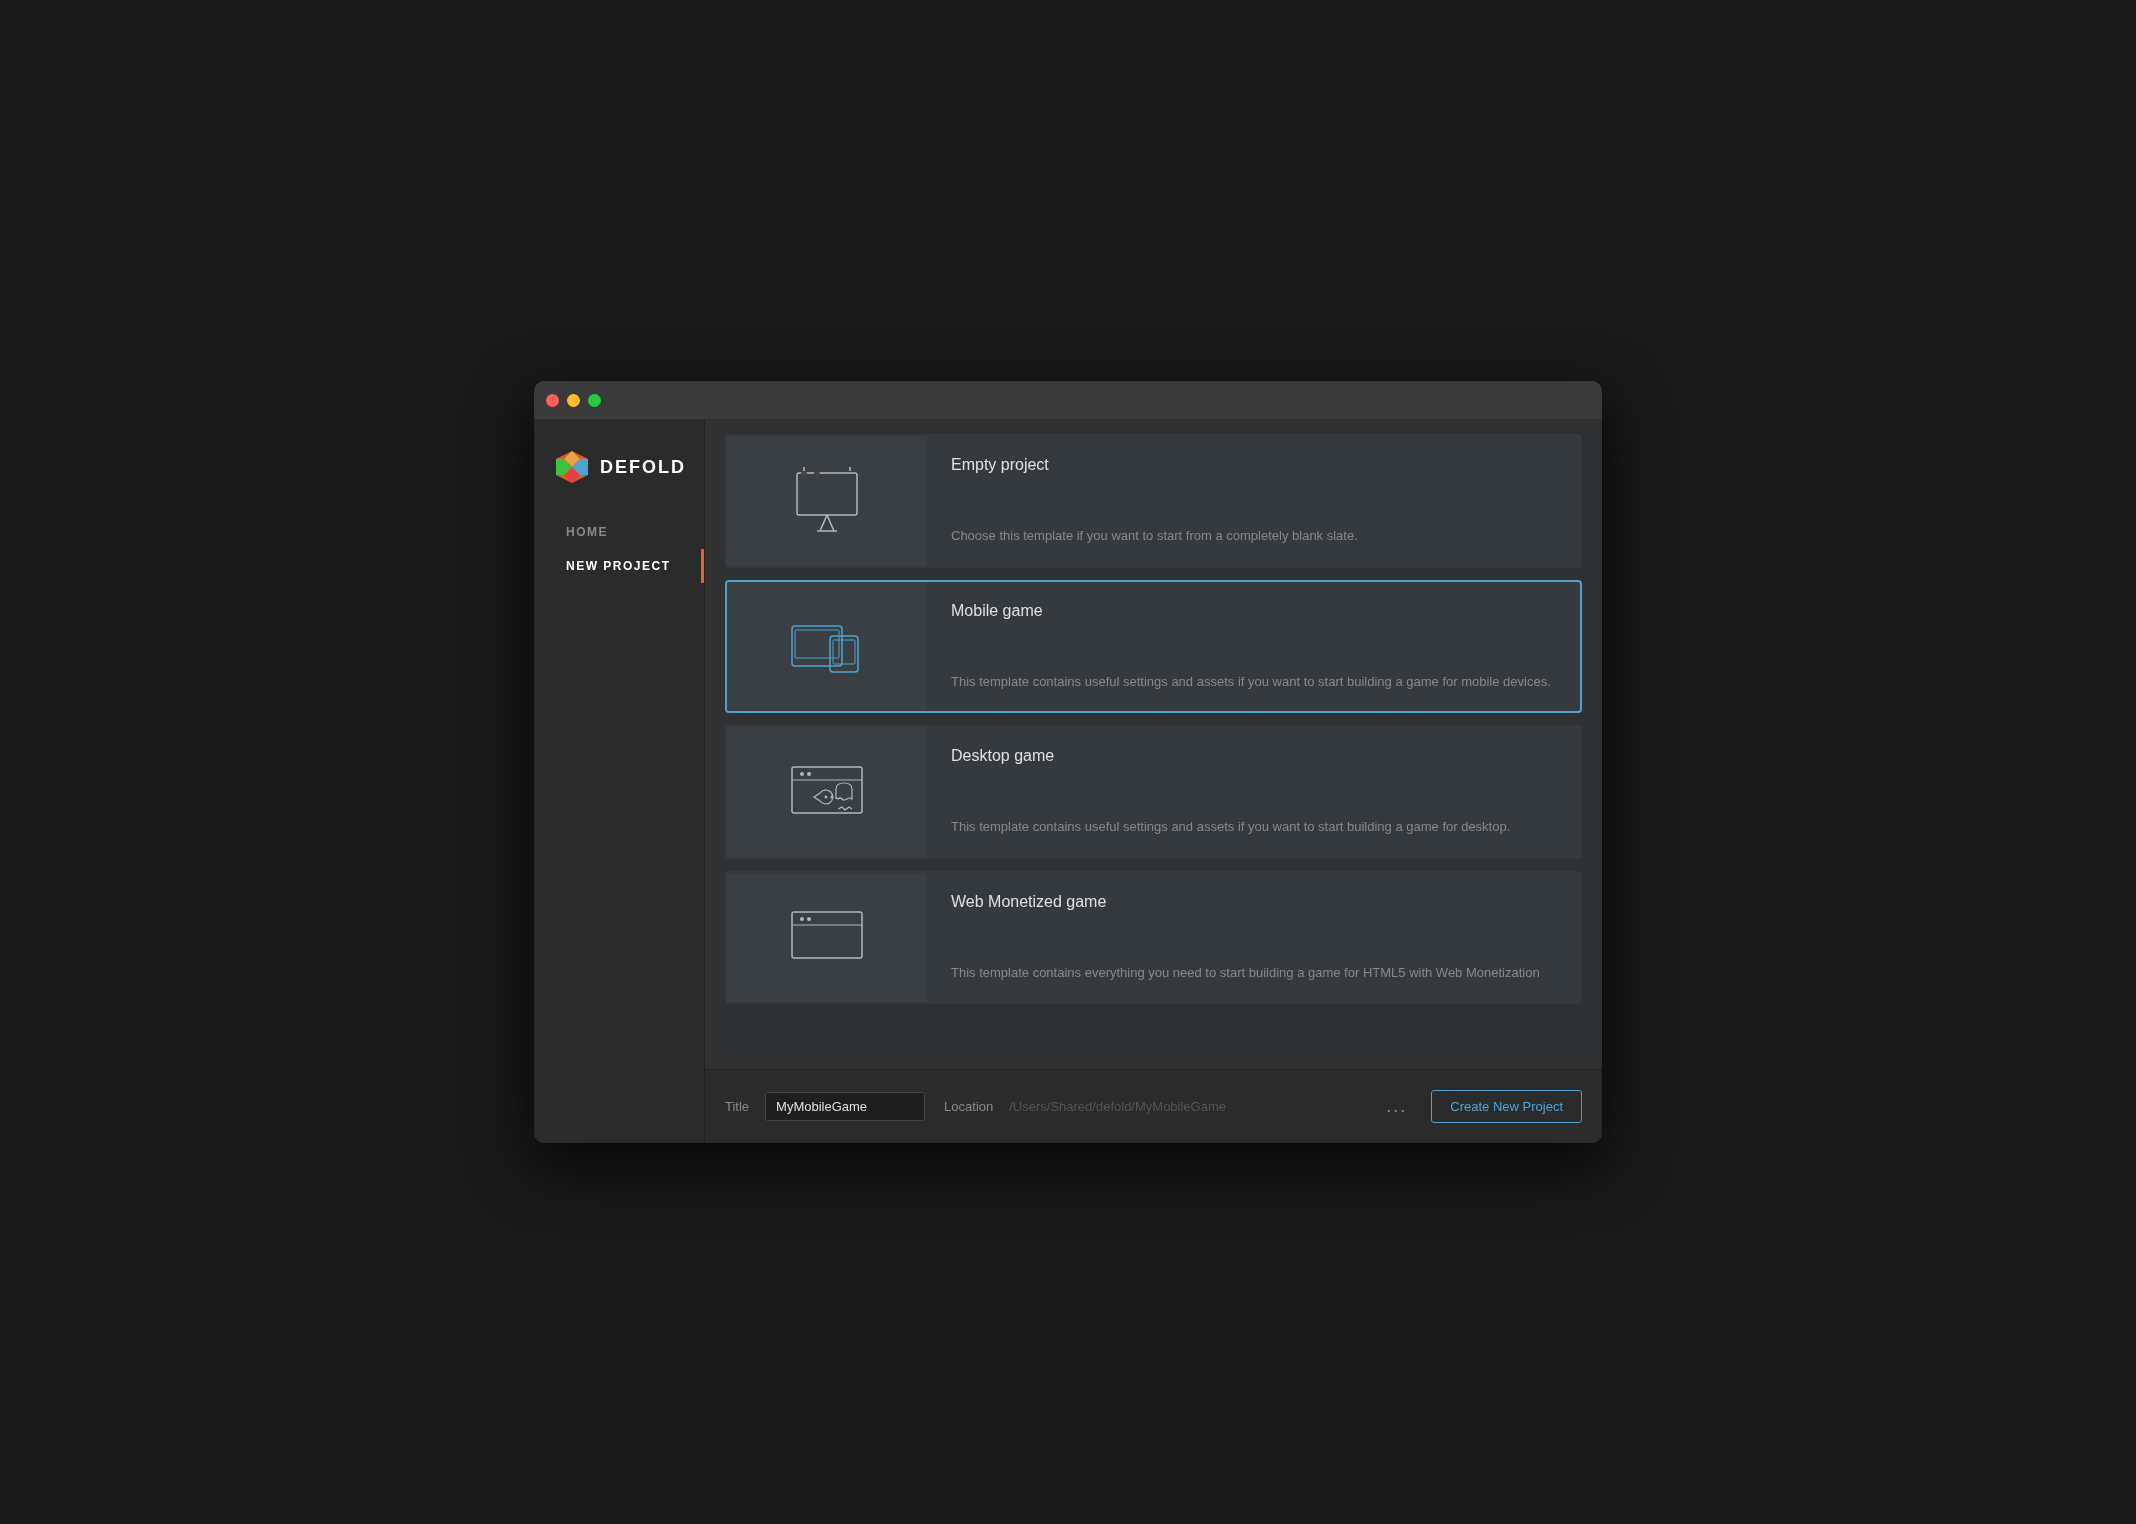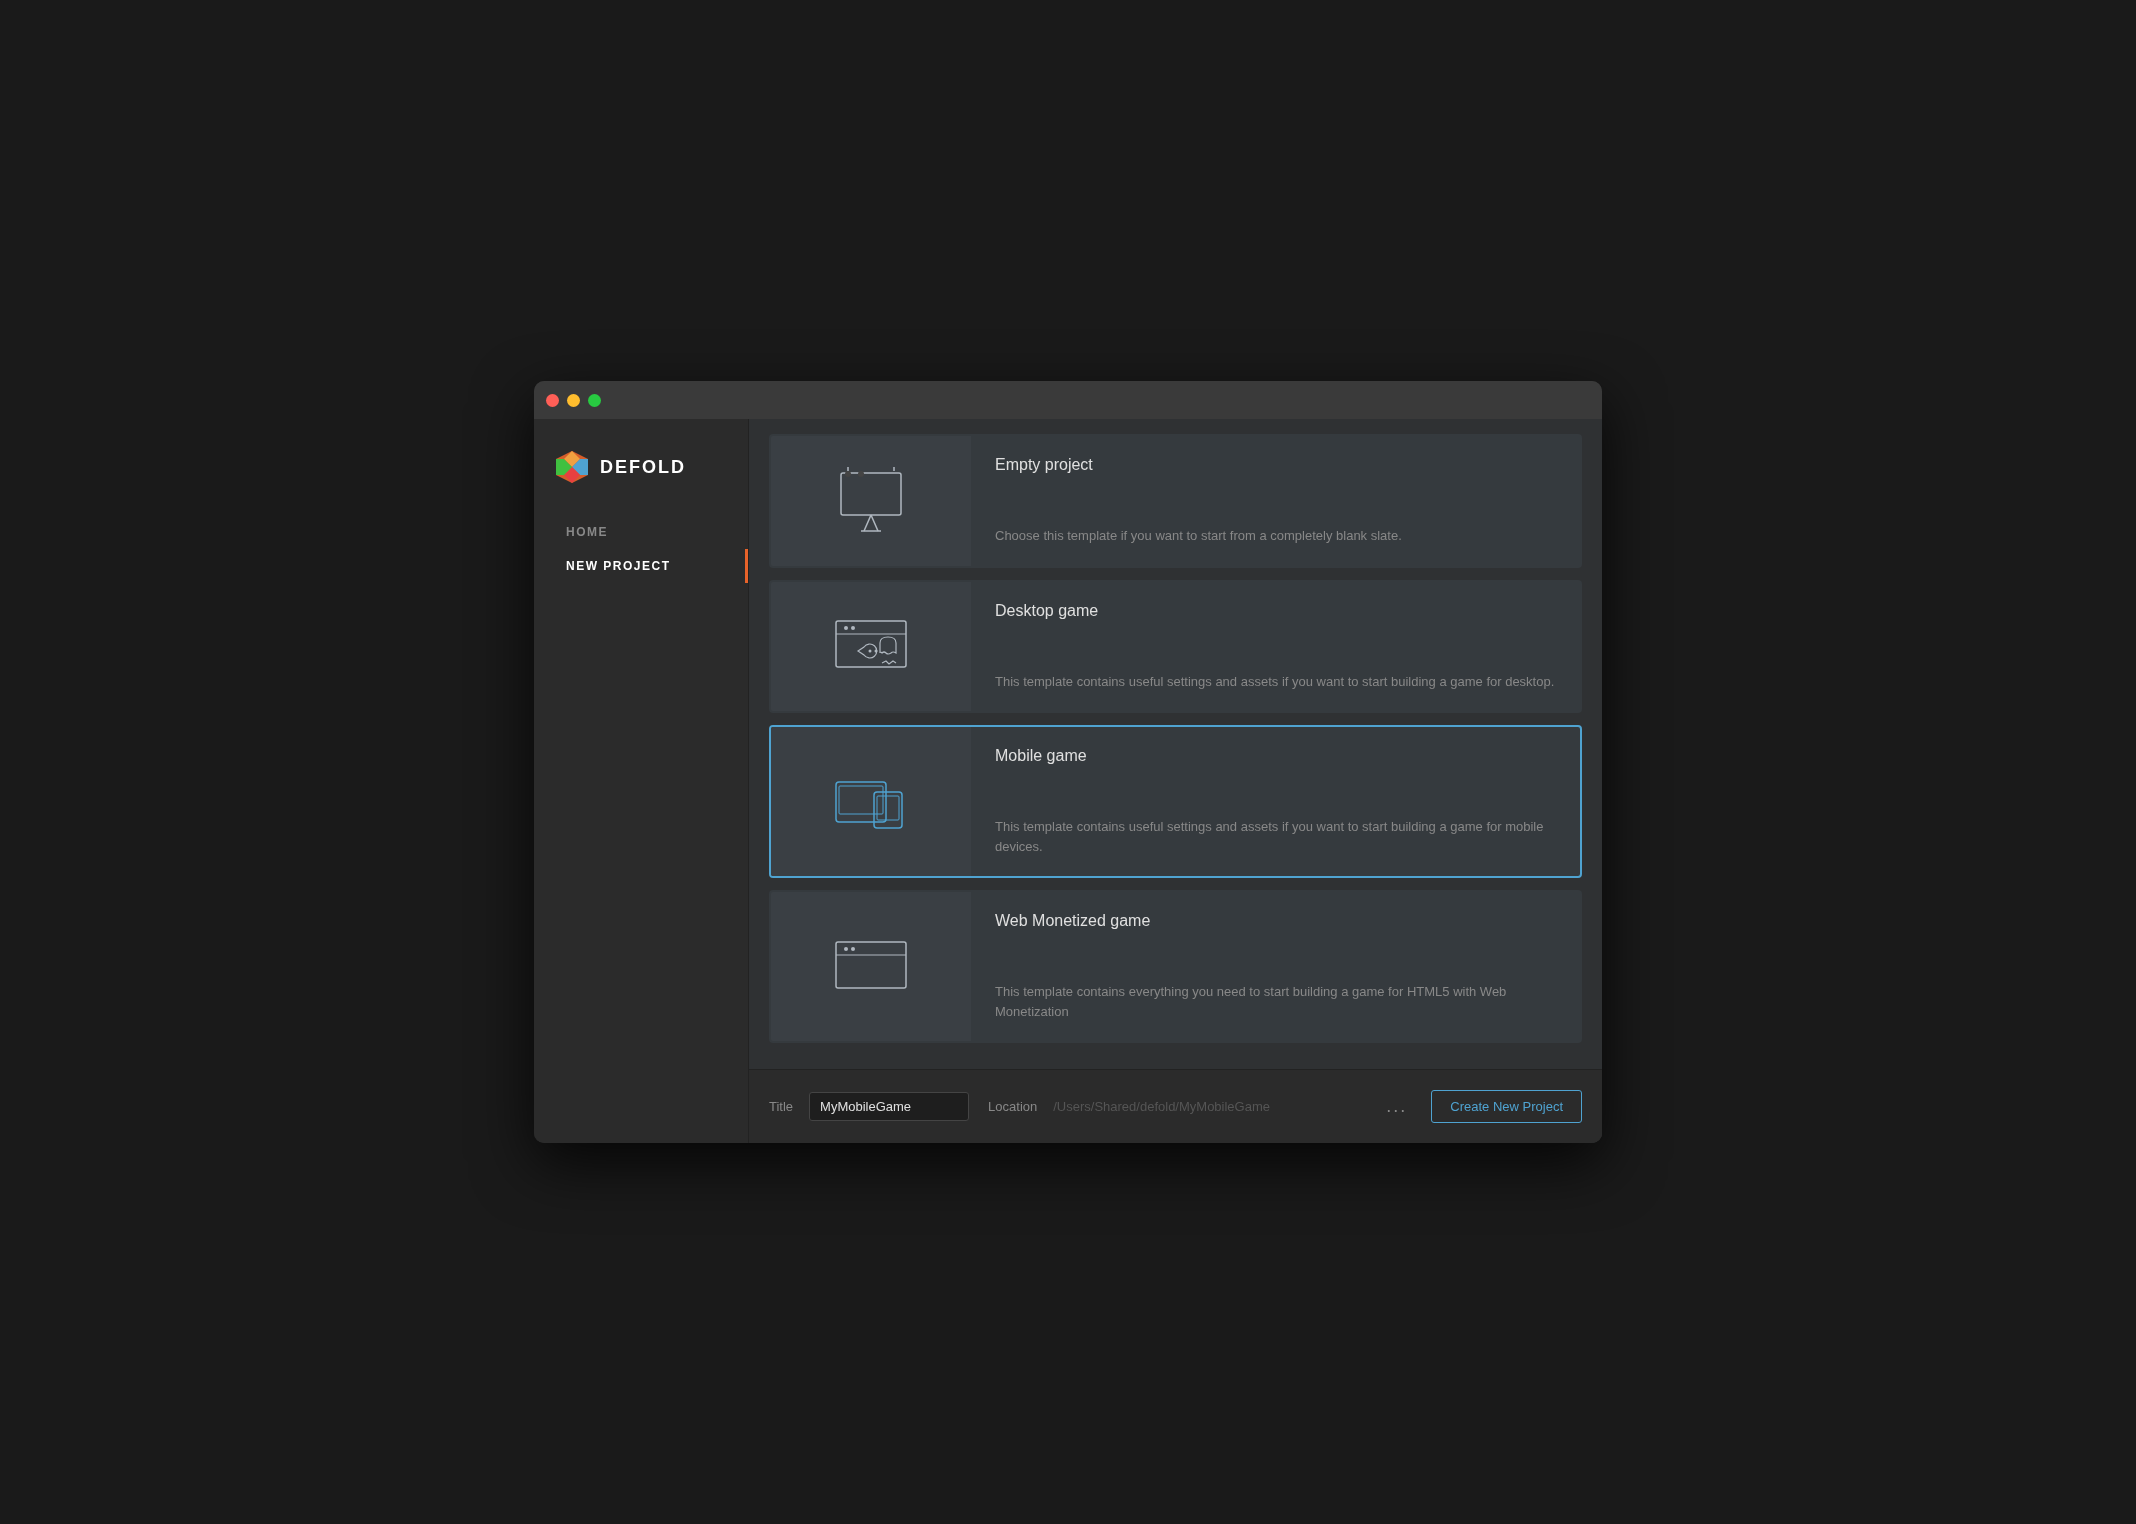--- a/index.html
+++ b/index.html
@@ -40,21 +40,21 @@
     }
     .tl-close { background: #ff5f57; }
     .tl-min { background: #ffbd2e; }
     .tl-max { background: #28ca41; }
     .main-layout {
       display: flex;
       flex: 1;
       overflow: hidden;
     }
     .sidebar {
-      width: 215px;
+      width: 171px;
       background: #2b2b2b;
       flex-shrink: 0;
       display: flex;
       flex-direction: column;
       padding-top: 20px;
       border-right: 1px solid #222;
     }
     .logo-area {
       display: flex;
       align-items: center;
@@ -297,20 +297,37 @@
               <line x1="45" y1="54" x2="52" y2="70" stroke="#b0b8c0" stroke-width="1.5"></line>
               <line x1="35" y1="70" x2="55" y2="70" stroke="#b0b8c0" stroke-width="1.5"></line>
             </svg>
           </div>
           <div class="template-info">
             <div class="template-name">Empty project</div>
             <div class="template-desc">Choose this template if you want to start from a completely blank slate.</div>
           </div>
         </div>
 
+        <div class="template-card selected">
+          <div class="template-icon">
+            <svg class="icon-svg" viewBox="0 0 90 80" fill="none" xmlns="http://www.w3.org/2000/svg">
+
+              <rect x="10" y="20" width="50" height="40" rx="3" stroke="#4fa3d1" stroke-width="1.5" fill="none"></rect>
+              <rect x="13" y="24" width="44" height="28" rx="1" stroke="#4fa3d1" stroke-width="1"></rect>
+
+              <rect x="48" y="30" width="28" height="36" rx="3" stroke="#4fa3d1" stroke-width="1.5" fill="none"></rect>
+              <rect x="51" y="34" width="22" height="24" rx="1" stroke="#4fa3d1" stroke-width="1"></rect>
+            </svg>
+          </div>
+          <div class="template-info">
+            <div class="template-name">Mobile game</div>
+            <div class="template-desc">This template contains useful settings and assets if you want to start building a game for mobile devices.</div>
+          </div>
+        </div>
+
         <div class="template-card">
           <div class="template-icon">
             <svg class="icon-svg" viewBox="0 0 90 80" fill="none" xmlns="http://www.w3.org/2000/svg">
               <rect x="10" y="15" width="70" height="46" rx="2" stroke="#b0b8c0" stroke-width="1.5" fill="none"></rect>
               <circle cx="20" cy="22" r="2" fill="#b0b8c0"></circle>
               <circle cx="27" cy="22" r="2" fill="#b0b8c0"></circle>
               <line x1="10" y1="28" x2="80" y2="28" stroke="#b0b8c0" stroke-width="1"></line>
 
               <path d="M32 45 L38 41 A7 7 0 1 1 38 49 Z" stroke="#b0b8c0" stroke-width="1.2" fill="none"></path>
 
@@ -318,37 +335,20 @@
 
               <path d="M56 57 L60 55 L63 58 L67 55 L70 57" stroke="#b0b8c0" stroke-width="1.2" fill="none"></path>
 
               <circle cx="44" cy="45" r="1.5" fill="#b0b8c0"></circle>
               <circle cx="50" cy="45" r="1.5" fill="#b0b8c0"></circle>
             </svg>
           </div>
           <div class="template-info">
             <div class="template-name">Desktop game</div>
             <div class="template-desc">This template contains useful settings and assets if you want to start building a game for desktop.</div>
-          </div>
-        </div>
-
-        <div class="template-card selected">
-          <div class="template-icon">
-            <svg class="icon-svg" viewBox="0 0 90 80" fill="none" xmlns="http://www.w3.org/2000/svg">
-
-              <rect x="10" y="20" width="50" height="40" rx="3" stroke="#4fa3d1" stroke-width="1.5" fill="none"></rect>
-              <rect x="13" y="24" width="44" height="28" rx="1" stroke="#4fa3d1" stroke-width="1"></rect>
-
-              <rect x="48" y="30" width="28" height="36" rx="3" stroke="#4fa3d1" stroke-width="1.5" fill="none"></rect>
-              <rect x="51" y="34" width="22" height="24" rx="1" stroke="#4fa3d1" stroke-width="1"></rect>
-            </svg>
-          </div>
-          <div class="template-info">
-            <div class="template-name">Mobile game</div>
-            <div class="template-desc">This template contains useful settings and assets if you want to start building a game for mobile devices.</div>
           </div>
         </div>
 
         <div class="template-card" style="min-height:80px;">
           <div class="template-icon">
             <svg class="icon-svg" viewBox="0 0 90 80" fill="none" xmlns="http://www.w3.org/2000/svg">
               <rect x="10" y="15" width="70" height="46" rx="2" stroke="#b0b8c0" stroke-width="1.5" fill="none"></rect>
               <circle cx="20" cy="22" r="2" fill="#b0b8c0"></circle>
               <circle cx="27" cy="22" r="2" fill="#b0b8c0"></circle>
               <line x1="10" y1="28" x2="80" y2="28" stroke="#b0b8c0" stroke-width="1"></line>

